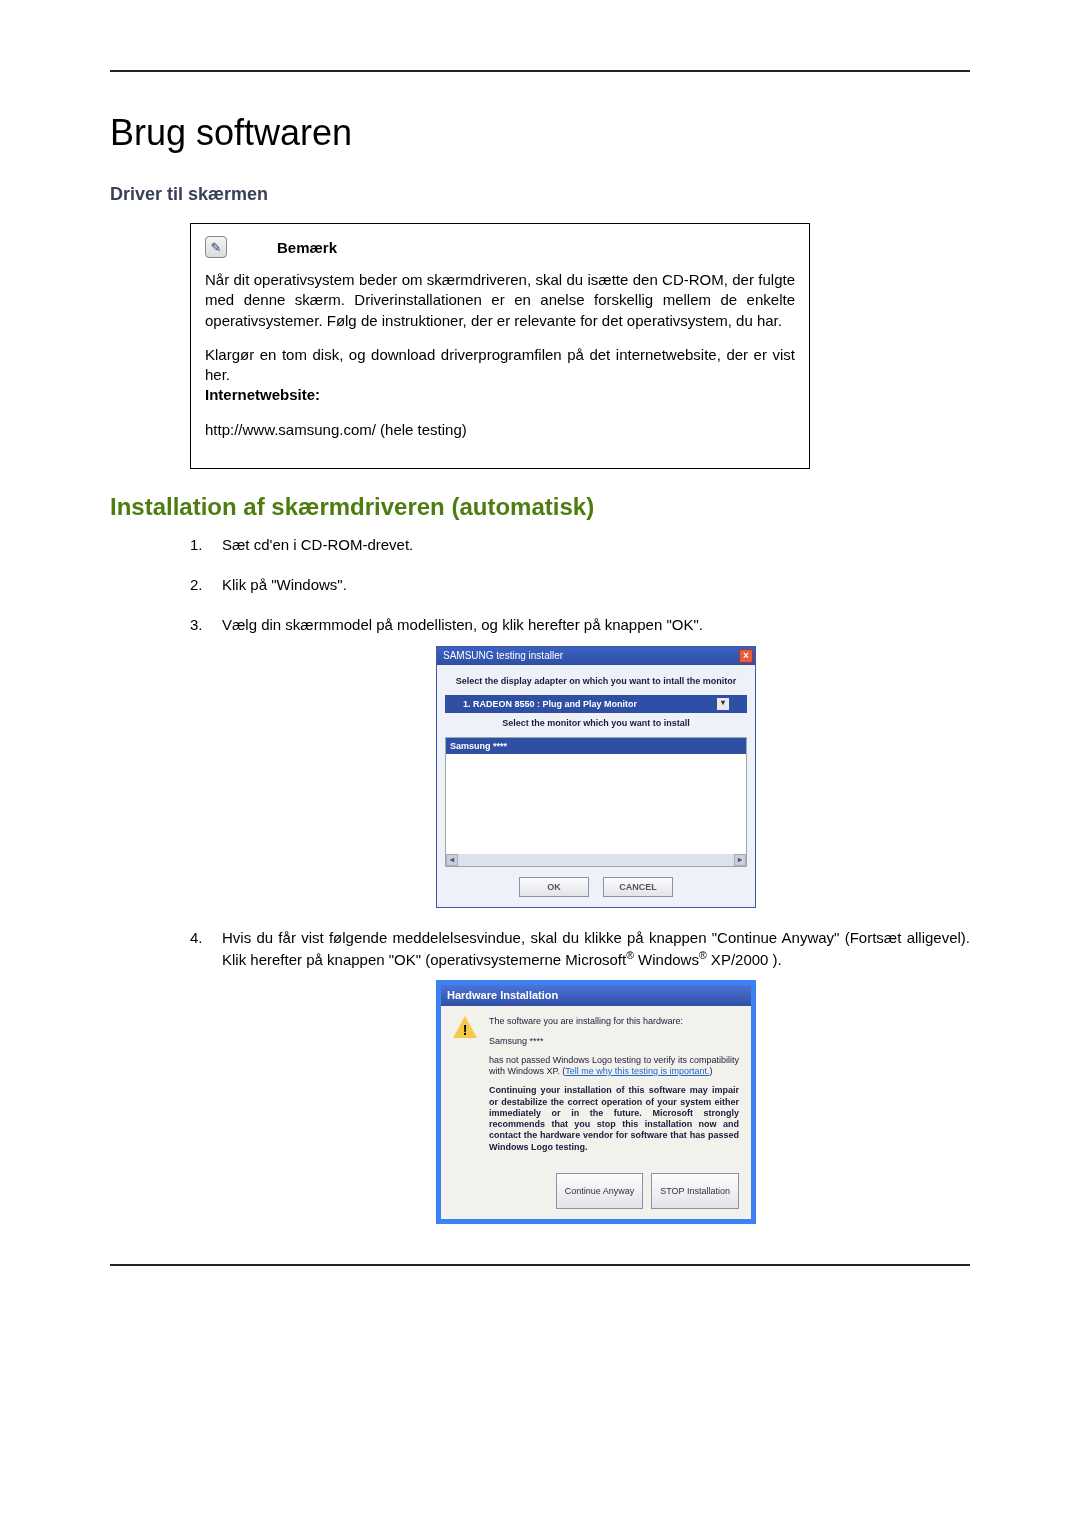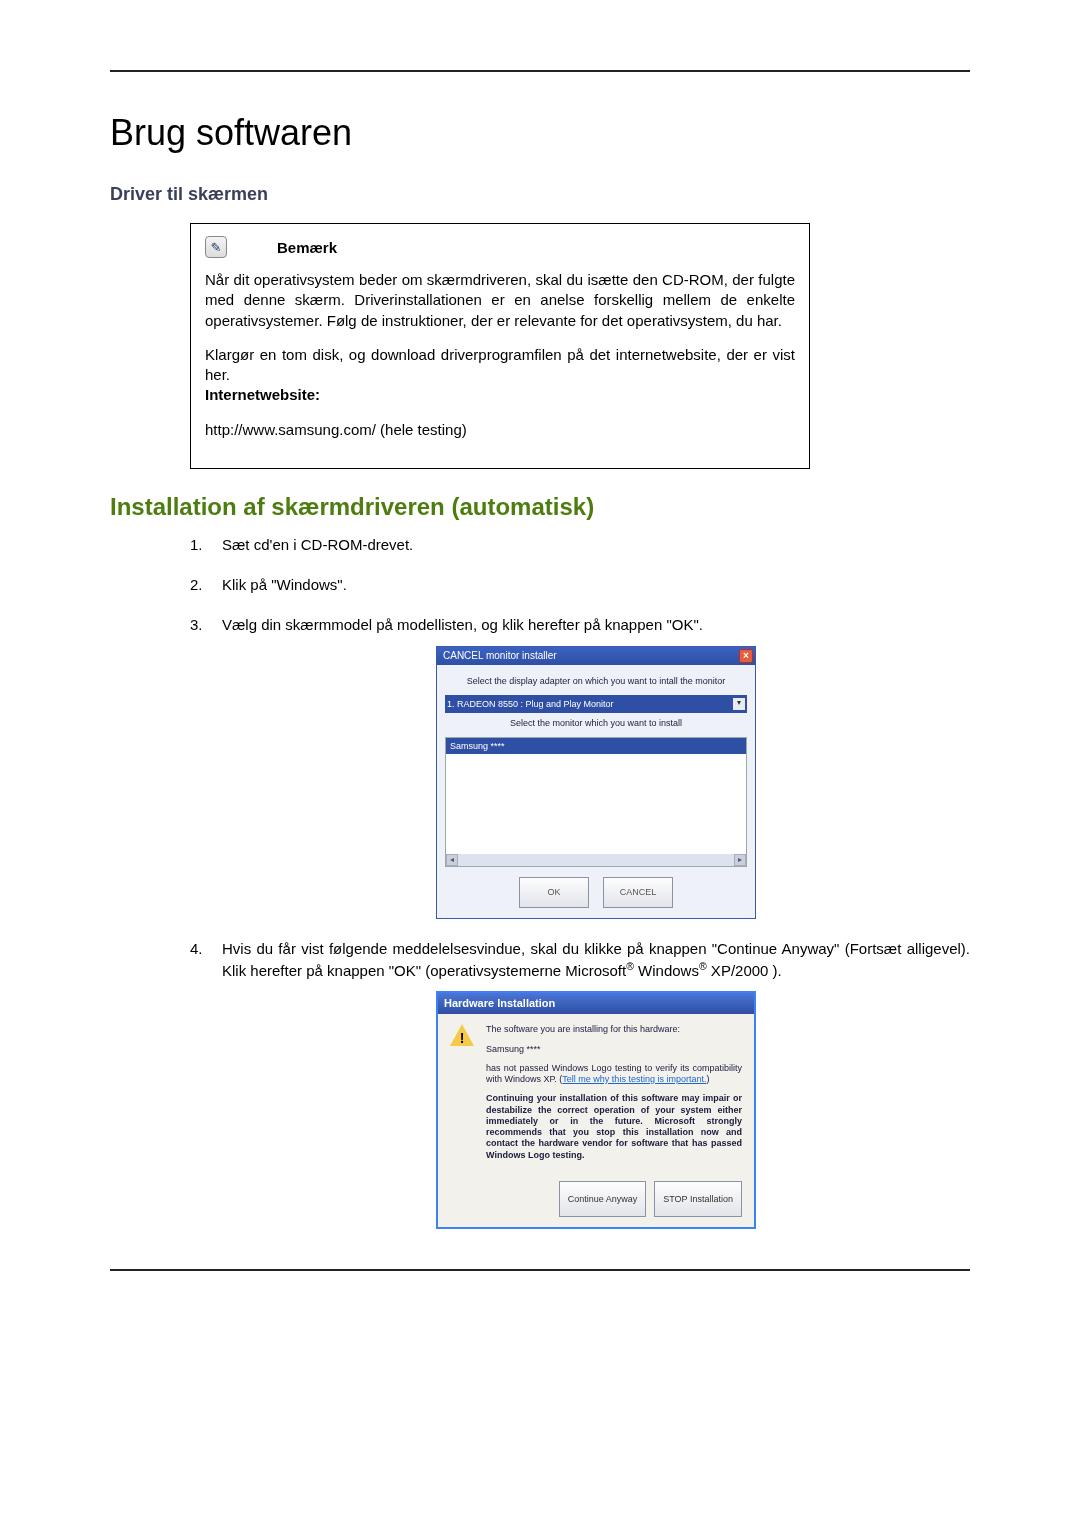--- a/index.html
+++ b/index.html
@@ -101,25 +101,25 @@
     }
     .titlebar-close {
       width: 14px; height: 14px;
       background: #e85c3b;
       color: #fff;
       display: inline-flex; align-items: center; justify-content: center;
       font-size: 10px; font-weight: 700;
       border: 1px solid #a33;
       border-radius: 2px;
     }
-    .installer-body { padding: 6px 8px; }
+    .installer-body { padding: 6px 8px; font-weight: bold; }
     .inst-text { text-align: center; color: #1b1b3d; margin: 4px 0 8px 0; font-size: 9px; }
     .adapter-select {
       background: #2e4fa3; color: #fff;
-      padding: 3px 2px;
+      padding: 3px 18px;
       display: flex; justify-content: space-between; align-items: center;
       font-size: 9px;
     }
     .adapter-select .dd {
       width: 12px; height: 12px; background: #e8eaf0; color: #333;
       display: inline-flex; align-items: center; justify-content: center;
       font-size: 8px;
     }
     .monitor-list {
       border: 1px solid #9aa; height: 130px; background: #fff;
@@ -138,30 +138,30 @@
       width: 12px; height: 12px; background: #c9cfde;
       display: inline-flex; align-items: center; justify-content: center;
       font-size: 8px; color: #556;
       border: 1px solid #aab;
     }
     .dialog-buttons {
       display: flex; justify-content: center; gap: 14px;
       padding: 10px 0 4px 0;
     }
     .win-btn {
-      width: 70px; height: 31px;
+      width: 70px; height: 20px;
       background: linear-gradient(#fdfdfd,#e2e4ea);
       border: 1px solid #8a92a6;
       font-size: 9px; color: #555;
       display: inline-flex; align-items: center; justify-content: center;
     }
     
     .hw-dialog {
       width: 320px;
-      border: 2px solid #3b82f6;
+      border: 5px solid #3b82f6;
       background: #f2f1ec;
       font-size: 9px;
     }
     .hw-title {
       background: linear-gradient(#4b74d6,#2e4fa3);
       color: #fff;
       padding: 3px 6px;
       font-size: 11px; font-weight: 700;
     }
     .hw-body { padding: 10px 12px 8px 12px; display: flex; gap: 12px; }
@@ -223,21 +223,21 @@
 <h2 class="sub-heading">Installation af skærmdriveren (automatisk)</h2>
 
 <ol class="steps">
   <li>Sæt cd'en i CD-ROM-drevet.</li>
   <li>Klik på "Windows".</li>
   <li>
     <span>Vælg din skærmmodel på modellisten, og klik herefter på knappen "OK".</span>
     <div class="screenshot-wrap">
       <div class="installer-dialog">
         <div class="titlebar">
-          <span>CANCEL monitor installer</span>
+          <span>SAMSUNG testing installer</span>
           <span class="titlebar-close">×</span>
         </div>
         <div class="installer-body">
           <div class="inst-text">Select the display adapter on which you want to intall the monitor</div>
           <div class="adapter-select">
             <span>1. RADEON 8550 : Plug and Play Monitor</span>
             <span class="dd">▾</span>
           </div>
           <div class="inst-text">Select the monitor which you want to install</div>
           <div class="monitor-list">

